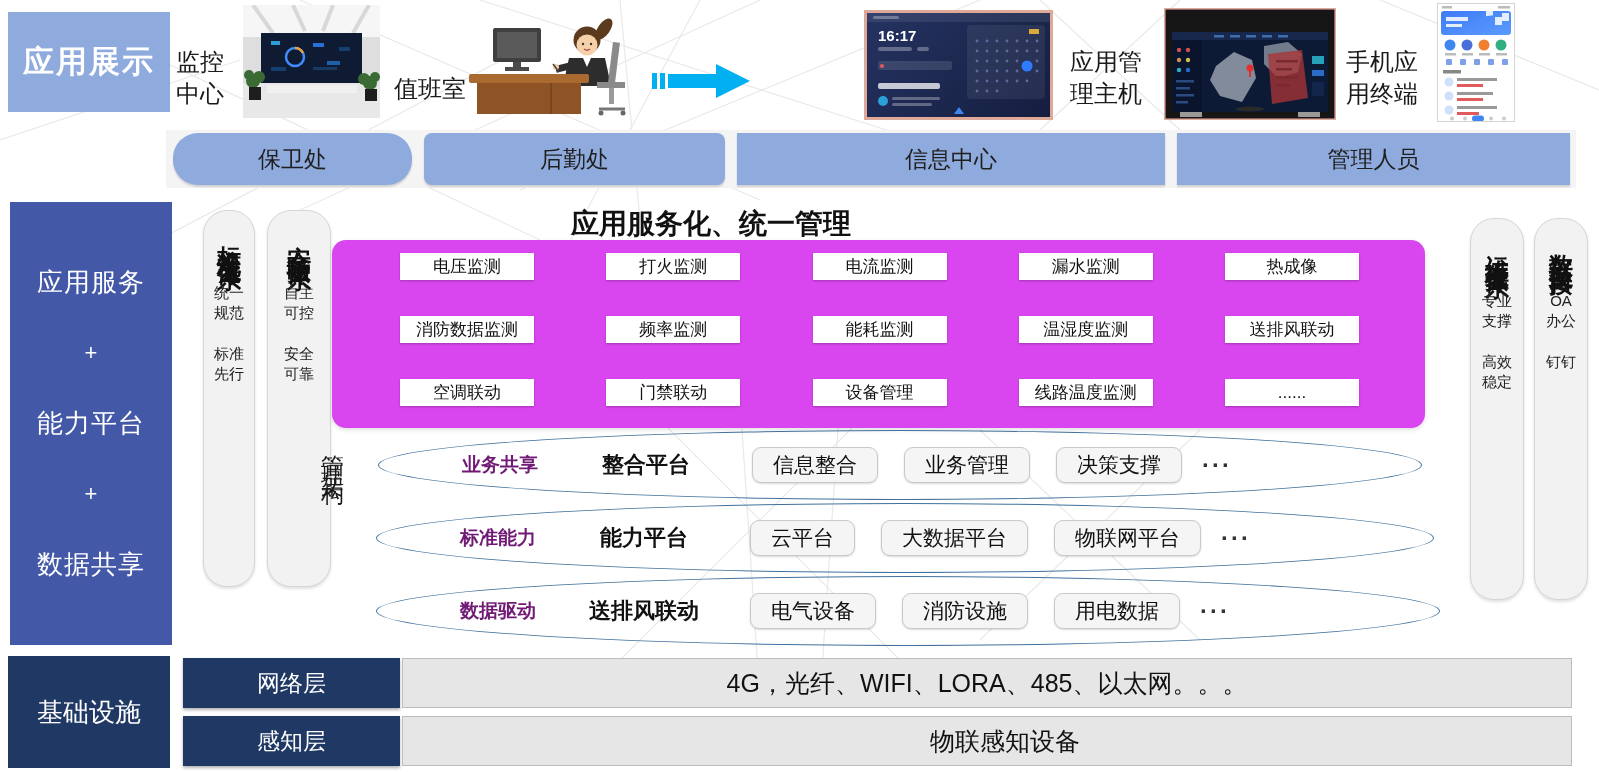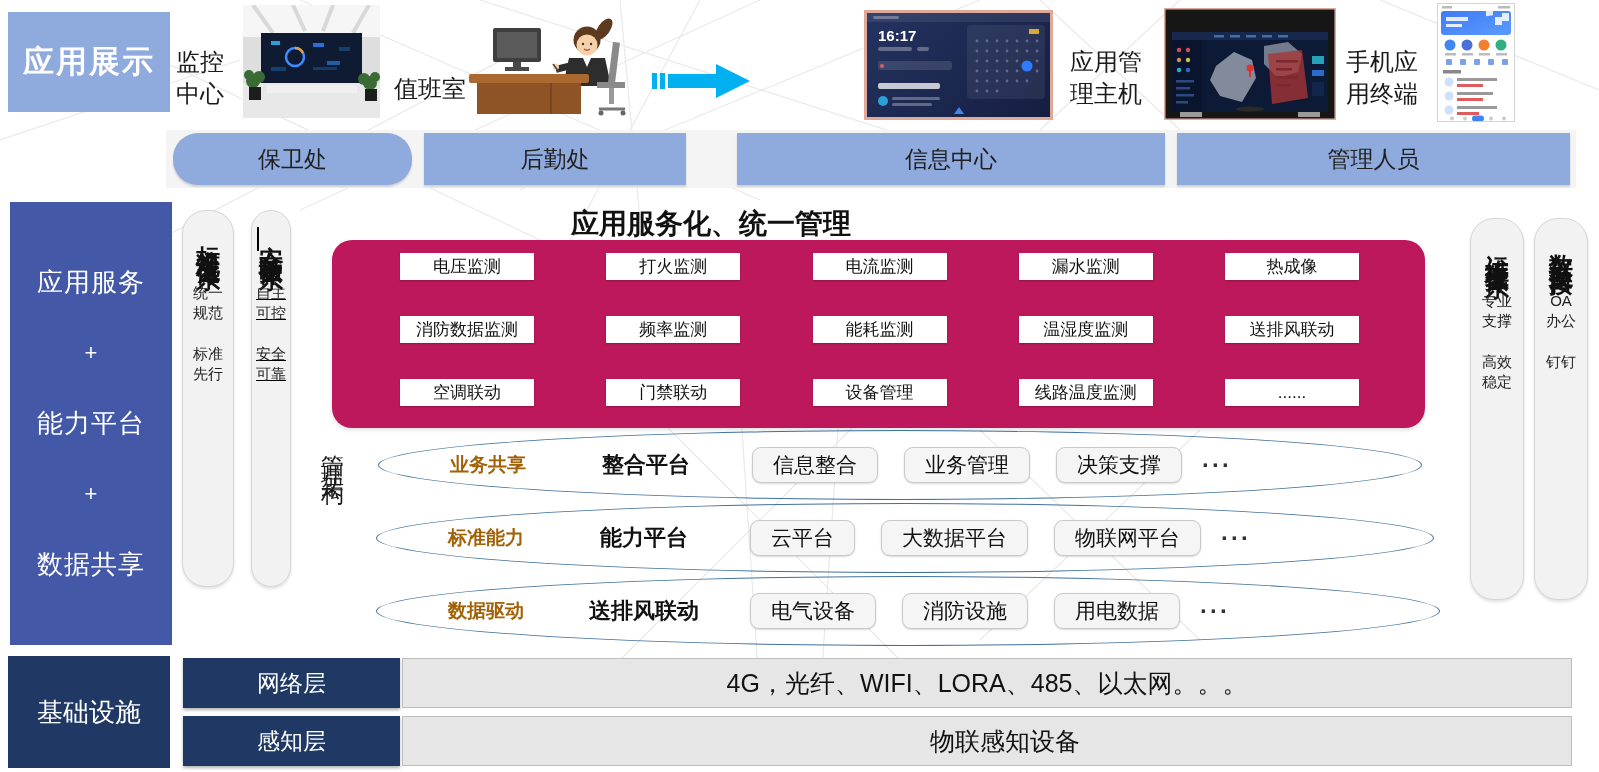--- a/index.html
+++ b/index.html
@@ -34,32 +34,32 @@
   .pillar-title { font-weight:bold; font-size:24px; letter-spacing:4px; color:#111; }
   .pillar-sub { font-size:15px; line-height:1.3; color:#222; text-align:center;
     width:36px; word-break:break-all; margin-top:22px; }
   .pillar-sub.first { margin-top:32px; }
   .mgmt-label { left:318px; top:437px; font-size:23px; color:#1a1a1a; letter-spacing:9px;
     height:180px; }
 
   
   .svc-title { left:521px; top:205px; width:380px; text-align:center; font-size:28px;
     font-weight:bold; color:#111; }
-  .svc-box { left:332px; top:240px; width:1093px; height:188px; background:#be185d;
-    border-radius:20px; display:grid; grid-template-columns:repeat(5,134px);
+  .svc-box { left:332px; top:240px; width:1093px; height:188px; background:#d946ef;
+    border-radius:14px; display:grid; grid-template-columns:repeat(5,134px);
     justify-content:space-between; align-content:space-between;
     padding:13px 66px 22px 68px; box-shadow:0 2px 4px rgba(0,0,0,.12); }
   .module { background:#fff; height:27px; line-height:27px; text-align:center;
     font-size:17px; color:#111; box-shadow:0 1px 2px rgba(0,0,0,.25); }
 
   
   .plat-row { position:absolute; height:70px; }
   .plat-ellipse { position:absolute; inset:0; border:1.6px solid #41719C; border-radius:50%; }
   .plat-content { position:absolute; inset:0; display:flex; align-items:center; padding-left:72px; }
-  .plat-tag { width:100px; text-align:left; font-weight:bold; font-size:19px; color:#a16207; }
+  .plat-tag { width:100px; text-align:center; font-weight:bold; font-size:19px; color:#701a75; }
   .plat-name { margin-left:36px; width:120px; text-align:center; font-weight:bold;
     font-size:22px; color:#111; }
   .plat-chip { margin-left:26px; background:#f5f5f5; border:1px solid #c9c9c9; border-radius:9px;
     padding:3px 20px; font-size:21px; color:#111; box-shadow:0 1px 2px rgba(0,0,0,.15); white-space:nowrap; }
   .plat-chip.firstchip { margin-left:46px; }
   .plat-more { margin-left:20px; font-size:24px; font-weight:bold; color:#333; letter-spacing:2px; }
 
   
   .infra-title { left:8px; top:656px; width:162px; height:112px; background:#1F3864;
     display:flex; align-items:center; justify-content:center; color:#fff; font-size:26px; }
@@ -355,38 +355,38 @@
           <circle cx="27" cy="114.5" r="2"></circle>
           <circle cx="53" cy="114.5" r="2"></circle>
           <circle cx="66" cy="114.5" r="2"></circle>
         </g>
       <rect x="34" y="111.5" width="12" height="6" rx="3" fill="#3f86f0"></rect>
     </svg>
   </div>
 
   <div class="abs dept-strip"></div>
   <div class="abs dept" style="left:173px;width:239px;border-radius:25px;">保卫处</div>
-  <div class="abs dept" style="left:424px;width:262px;">后勤处</div>
+  <div class="abs dept" style="left:424px;width:301px;border-radius:8px;">后勤处</div>
   <div class="abs dept" style="left:737px;width:428px;">信息中心</div>
   <div class="abs dept" style="left:1177px;width:393px;">管理人员</div>
 
   <div class="abs left-panel">
     <div class="ln">应用服务</div>
     <div class="plus">+</div>
     <div class="ln">能力平台</div>
     <div class="plus">+</div>
     <div class="ln">数据共享</div>
   </div>
 
-  <div class="abs pillar" style="left:182px;top:210px;width:52px;height:377px;">
+  <div class="abs pillar" style="left:203px;top:210px;width:52px;height:377px;">
     <div class="pillar-title vtext">标准规范体系</div>
     <div class="pillar-sub first">统一规范</div>
     <div class="pillar-sub">标准先行</div>
   </div>
-  <div class="abs pillar" style="left:251px;top:210px;width:40px;height:377px;text-decoration:underline;">
+  <div class="abs pillar" style="left:267px;top:210px;width:64px;height:377px;">
     <div class="pillar-title vtext">安全防护体系</div>
     <div class="pillar-sub first">自主可控</div>
     <div class="pillar-sub">安全可靠</div>
   </div>
 
   <div class="abs mgmt-label vtext">管理架构</div>
 
   <div class="abs svc-title">应用服务化、统一管理</div>
 
   <div class="abs svc-box">

